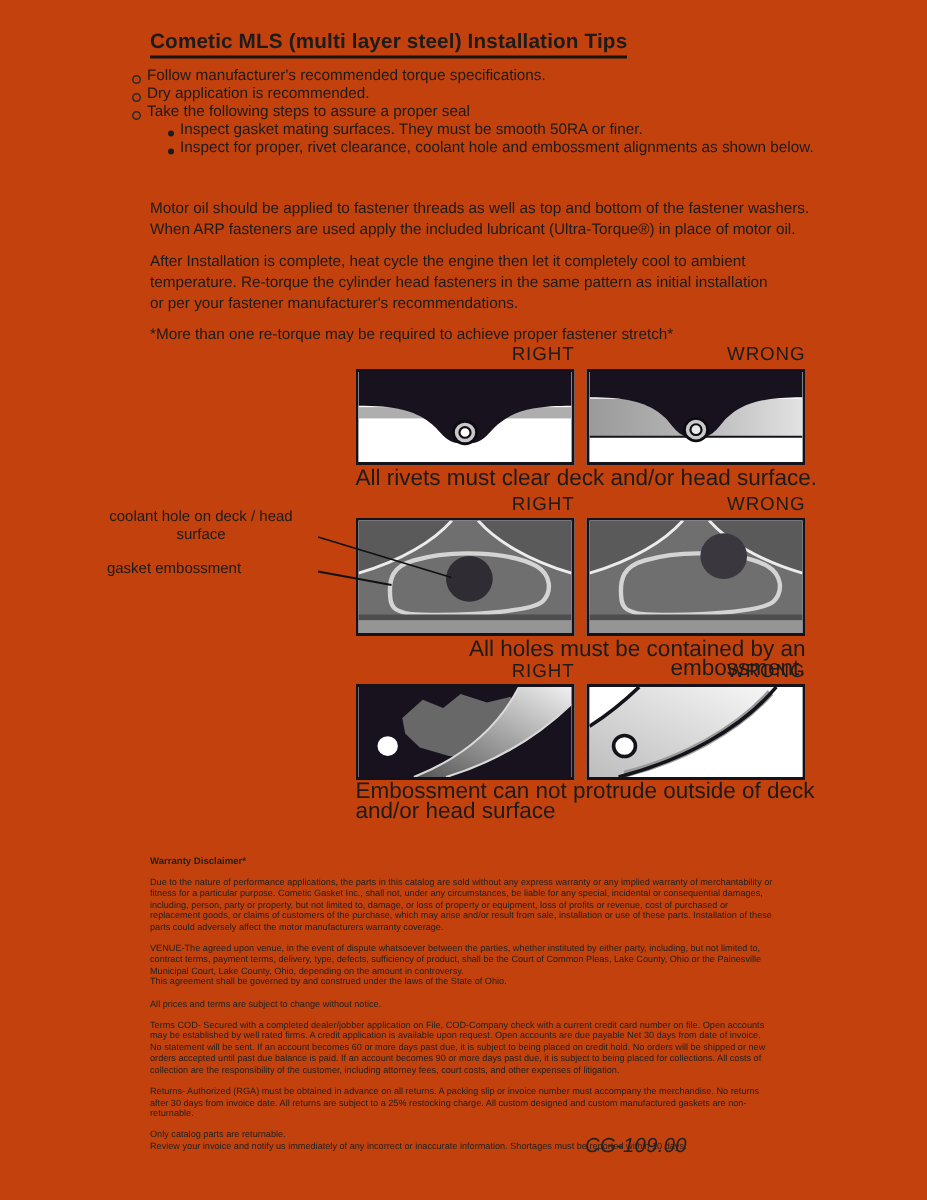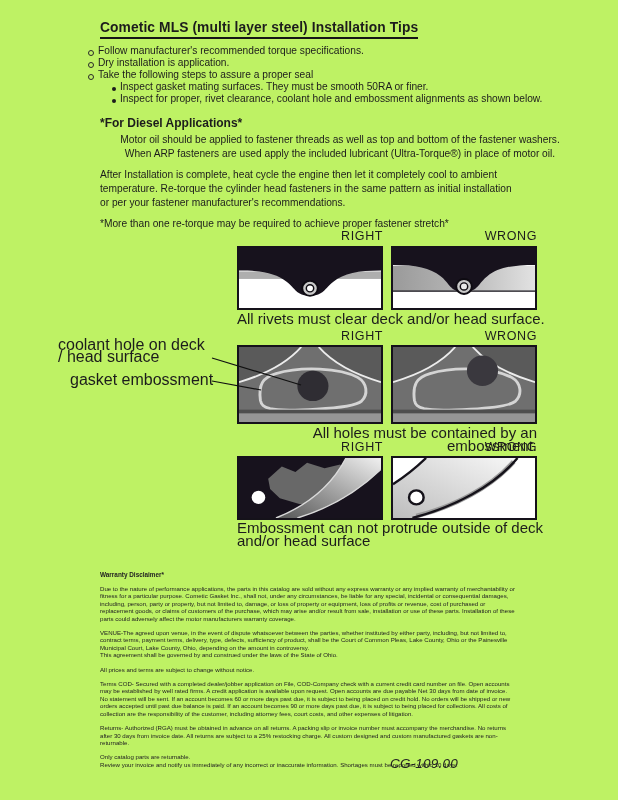--- a/index.html
+++ b/index.html
@@ -1,75 +1,74 @@
 <!DOCTYPE html>
 <html><head>
 <meta charset="utf-8">
 <style>
   html,body{margin:0;padding:0;background:#ffffff;}
-  .page{position:relative;width:618px;height:800px;background:#bef264;overflow:hidden;
+  .page{position:relative;width:618px;height:800px;background:#c2410c;overflow:hidden;
         font-family:"Liberation Sans","DejaVu Sans",sans-serif;color:#1c1c1c;}
   .title{position:absolute;left:100px;top:20px;margin:0;font-size:13.8px;font-weight:bold;
          display:inline-block;border-bottom:2px solid #151515;padding-bottom:2px;letter-spacing:.1px;}
   .bullets{position:absolute;left:88px;top:45px;width:500px;font-size:10.2px;line-height:12px;}
   .b-row{display:flex;align-items:center;}
   .o-bullet{width:4px;height:4px;border:1px solid #2a2a2a;border-radius:50%;display:inline-block;
             margin:3.5px 4px 0 0;flex:0 0 auto;}
   .sub{margin-left:24px;}
   .f-bullet{width:4px;height:4px;background:#1c1c1c;border-radius:50%;display:inline-block;
             margin:3.5px 4px 0 0;flex:0 0 auto;}
   .diesel-h{position:absolute;left:100px;top:116px;margin:0;font-size:12px;font-weight:bold;}
   .para{position:absolute;left:100px;width:480px;font-size:10.2px;line-height:14px;white-space:pre-line;}
-  .p1{top:133px;text-align:center;}
+  .p1{top:133px;}
   .p2{top:168px;}
   .note{top:217px;}
   .fig-label{position:absolute;width:146px;text-align:right;font-size:12.5px;letter-spacing:.6px;color:#1c1c1c;}
   .fig-box{position:absolute;width:146px;height:64px;border:2px solid #15121a;box-sizing:border-box;background:#fff;}
   .fig-box svg{display:block;width:142px;height:60px;}
   .fig-box.tall{height:79px;}
   .fig-box.tall svg{height:75px;}
   .caption{position:absolute;font-size:15px;line-height:12.5px;white-space:pre-line;color:#1c1c1c;}
-  .ann{position:absolute;width:152px;text-align:left;font-size:16px;line-height:11.5px;color:#1c1c1c;}
+  .ann{position:absolute;width:152px;text-align:center;font-size:10px;line-height:11.5px;color:#1c1c1c;}
   .ann-lines{position:absolute;left:140px;top:340px;width:180px;height:60px;z-index:5;pointer-events:none;}
   .disclaimer{position:absolute;left:100px;top:571px;width:416px;color:#222;}
   .disclaimer h2{margin:0 0 7px 0;font-size:6.4px;font-weight:bold;}
   .disclaimer p{margin:0 0 7px 0;font-size:6.1px;line-height:7.4px;white-space:pre-line;}
   .doc-code{position:absolute;left:390px;top:756px;font-size:13.5px;letter-spacing:.2px;color:#222;font-style:italic;}
 </style>
 </head>
 <body>
 
 <div class="page">
 
   <h1 class="title">Cometic MLS (multi layer steel) Installation Tips</h1>
 
   <div class="bullets">
     <div class="b-row">
         <span class="o-bullet"></span>
         <span>Follow manufacturer's recommended torque specifications.</span>
       </div>
     <div class="b-row">
         <span class="o-bullet"></span>
-        <span>Dry installation is application.</span>
+        <span>Dry application is recommended.</span>
       </div>
     <div class="b-row">
         <span class="o-bullet"></span>
         <span>Take the following steps to assure a proper seal</span>
       </div>
     <div class="b-row sub">
         <span class="f-bullet"></span>
         <span>Inspect gasket mating surfaces.  They must be smooth 50RA or finer.</span>
       </div>
     <div class="b-row sub">
         <span class="f-bullet"></span>
         <span>Inspect for proper, rivet clearance, coolant hole and embossment alignments as shown below.</span>
       </div>
   </div>
 
-  <h2 class="diesel-h">*For Diesel Applications*</h2>
   <div class="para p1">Motor oil should be applied to fastener threads as well as top and bottom of the fastener washers.
 When ARP fasteners are used apply the included lubricant (Ultra-Torque®) in place of motor oil.</div>
   <div class="para p2">After Installation is complete, heat cycle the engine then let it completely cool to ambient
 temperature. Re-torque the cylinder head fasteners in the same pattern as initial installation
 or per your fastener manufacturer's recommendations.</div>
   <div class="para note">*More than one re-torque may be required to achieve proper fastener stretch*</div>
 
   <span class="fig-label" style="left:237px;top:229px;">RIGHT</span>
   <span class="fig-label" style="left:391px;top:229px;">WRONG</span>
 
@@ -99,21 +98,21 @@
       <circle cx="73" cy="41" r="3.8" fill="#e9e9e9" stroke="#0e0b12" stroke-width="1.5"></circle>
     </svg>
   </div>
   <div class="caption" style="left:237px;top:313px;">All rivets must clear deck and/or head surface.</div>
 
   <span class="fig-label" style="left:237px;top:329px;">RIGHT</span>
   <span class="fig-label" style="left:391px;top:329px;">WRONG</span>
 
   <div class="ann" style="left:58px;top:339px;">coolant hole on
 deck / head surface</div>
-  <div class="ann" style="left:70px;top:374px;">gasket embossment</div>
+  <div class="ann" style="left:40px;top:374px;">gasket embossment</div>
 
   <svg class="ann-lines" viewBox="0 0 180 60">
     <line x1="72" y1="18" x2="161" y2="45" stroke="#111" stroke-width="1.2"></line>
     <line x1="72" y1="41" x2="121" y2="50" stroke="#111" stroke-width="1.2"></line>
   </svg>
 
   <div class="fig-box tall" style="left:237px;top:345px;">
     <svg viewBox="0 0 146 79" preserveAspectRatio="none">
       <rect width="146" height="79" fill="#6f6f6f"></rect>
       <path d="M0,0 H64 C52,14 30,28 0,37 Z" fill="#5a5a5a"></path>

